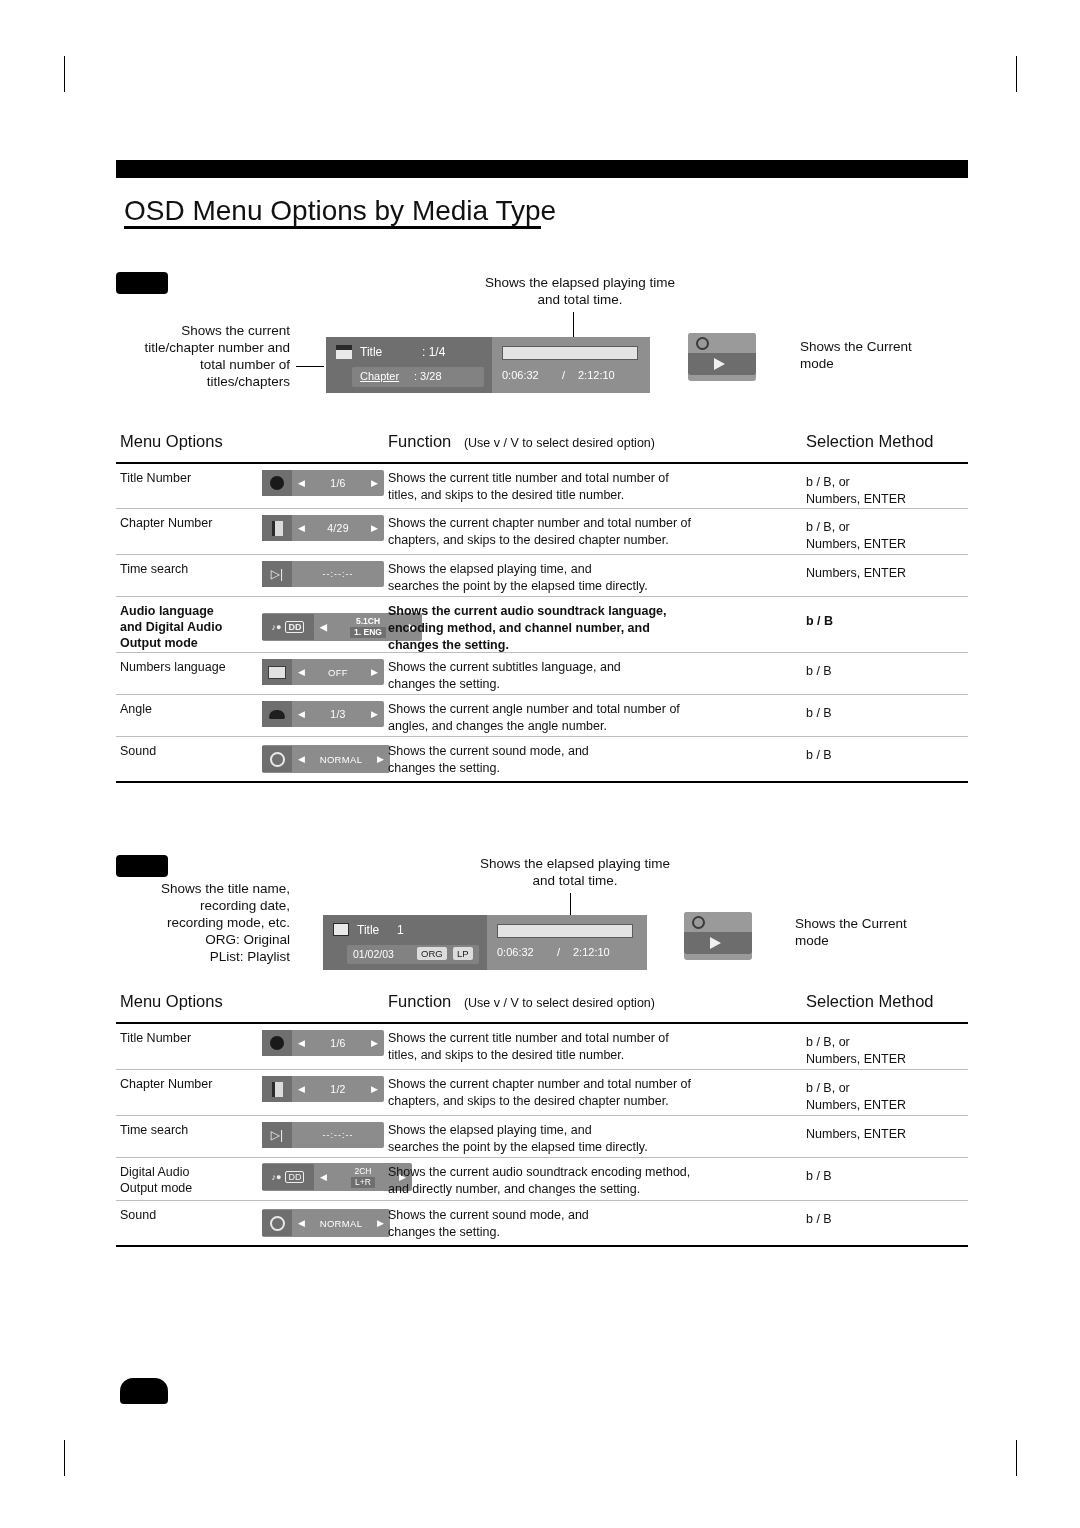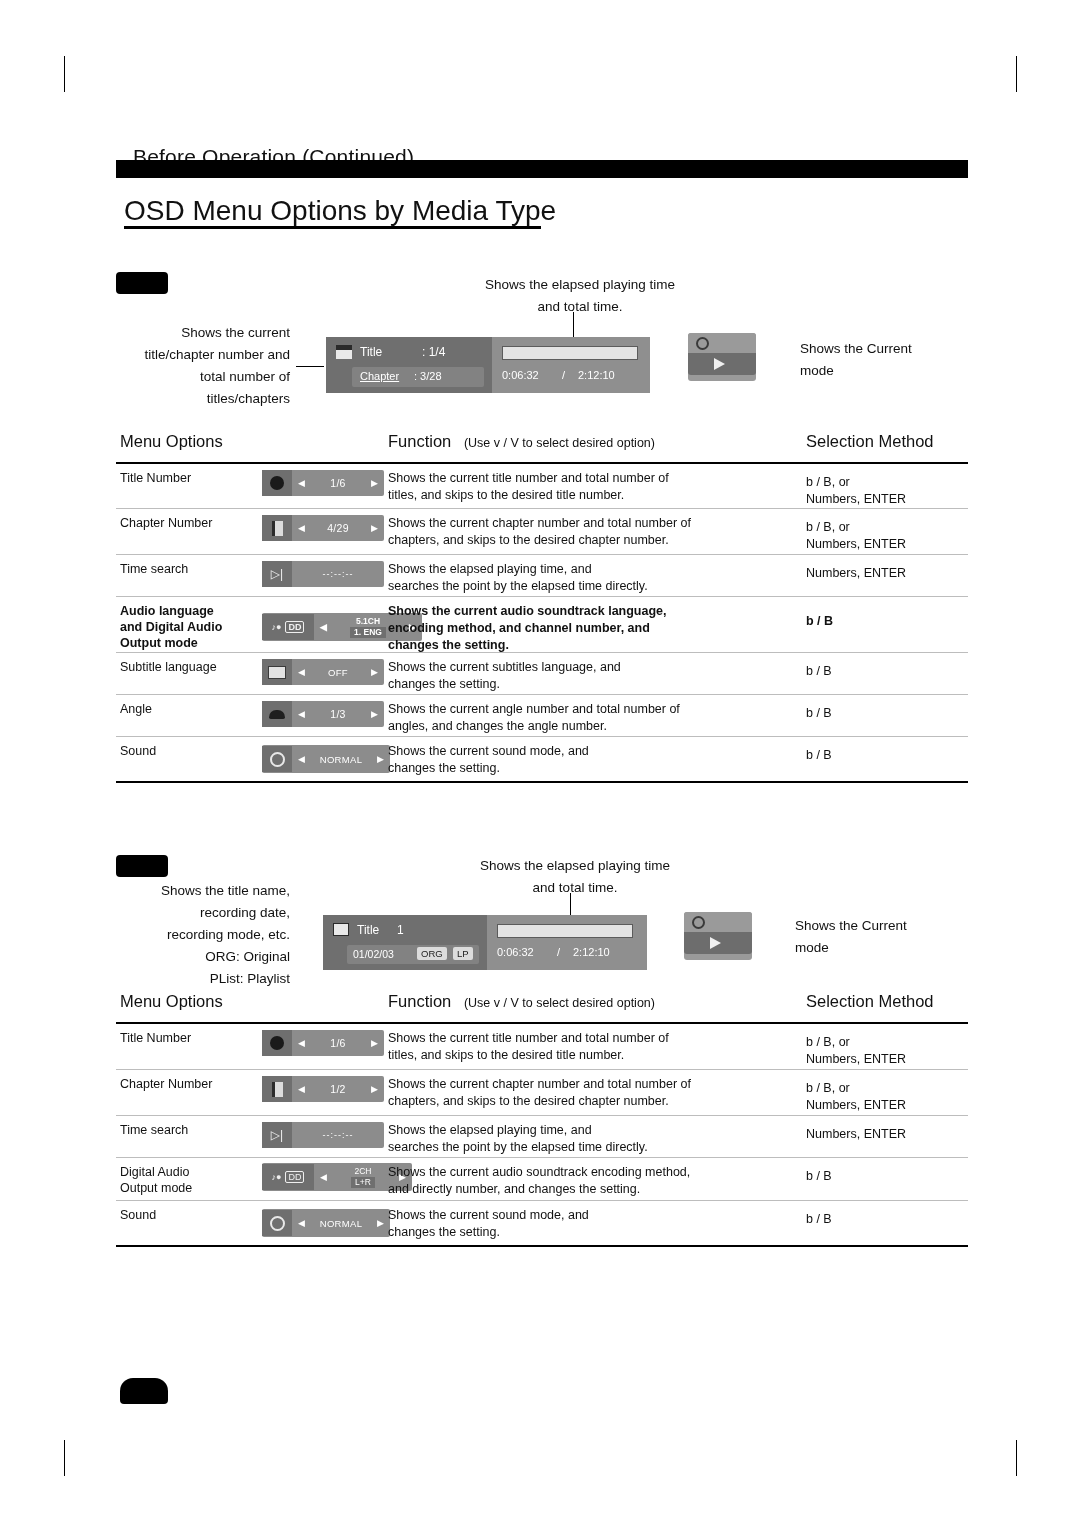--- a/index.html
+++ b/index.html
@@ -12,21 +12,21 @@
 
   
   .hdr-title{position:absolute;left:133px;top:145px;font-size:21px;color:#111;letter-spacing:0.2px;}
   .hdr-bar{position:absolute;left:116px;top:160px;width:852px;height:18px;background:#000;}
   .h1{position:absolute;left:124px;top:195px;font-size:28px;color:#111;}
   .h1-rule{position:absolute;left:124px;top:226px;width:417px;height:3px;background:#000;}
 
   .blackpill{position:absolute;width:52px;height:22px;background:#000;border-radius:4px;}
 
   
-  .callout{position:absolute;font-size:13.5px;line-height:22px;color:#111;}
+  .callout{position:absolute;font-size:13.5px;line-height:17px;color:#111;}
   .callout.r{text-align:right;}
   .callout.c{text-align:center;}
   .leader{position:absolute;background:#000;}
   .leader.v{width:1px;}
   .leader.h{height:1px;}
 
   
   .osd{position:absolute;background:#8f8f8f;}
   .osd-txt{color:#fff;font-size:12px;}
 
@@ -63,21 +63,20 @@
 </head>
 <body>
 
 <div class="page">
 
   <div class="crop v" style="left:64px;top:56px;"></div>
   <div class="crop v" style="left:1016px;top:56px;"></div>
   <div class="crop v" style="left:64px;top:1440px;"></div>
   <div class="crop v" style="left:1016px;top:1440px;"></div>
 
-  <div class="hdr-title">Before Operation (Continued)</div>
   <div class="hdr-bar"></div>
   <div class="h1">OSD Menu Options by Media Type</div>
   <div class="h1-rule"></div>
 
   <div class="blackpill" style="left:116px;top:272px;"></div>
 
   <div class="callout c" style="left:450px;top:274px;width:260px;white-space:pre-line;">Shows the elapsed playing time
 and total time.</div>
   <div class="leader v" style="left:573px;top:312px;height:36px;"></div>
 
@@ -199,21 +198,21 @@
         <span class="arrR">▶</span>
       </div>
         </div>
       <div class="c3" style="white-space:pre-line;">Shows the current audio soundtrack language,
 encoding method, and channel number, and
 changes the setting.</div>
       <div class="c4" style="top:16px;">b / B</div>
     </div>
 
     <div class="row thin" style="height:41px;">
-      <div class="c1">Subtitle language</div>
+      <div class="c1">Numbers language</div>
       <div class="c2">
           <div class="chip" style="width:122px;">
         <div class="icon">
           <div style="width:18px;height:13px;background:#e2e2e2;border:1px solid #3a3a3a;box-sizing:border-box;"></div>
         </div>
         <span class="arrL">◀</span>
         <span class="val" style="font-size:9.5px;">OFF</span>
         <span class="arrR">▶</span>
       </div>
         </div>

